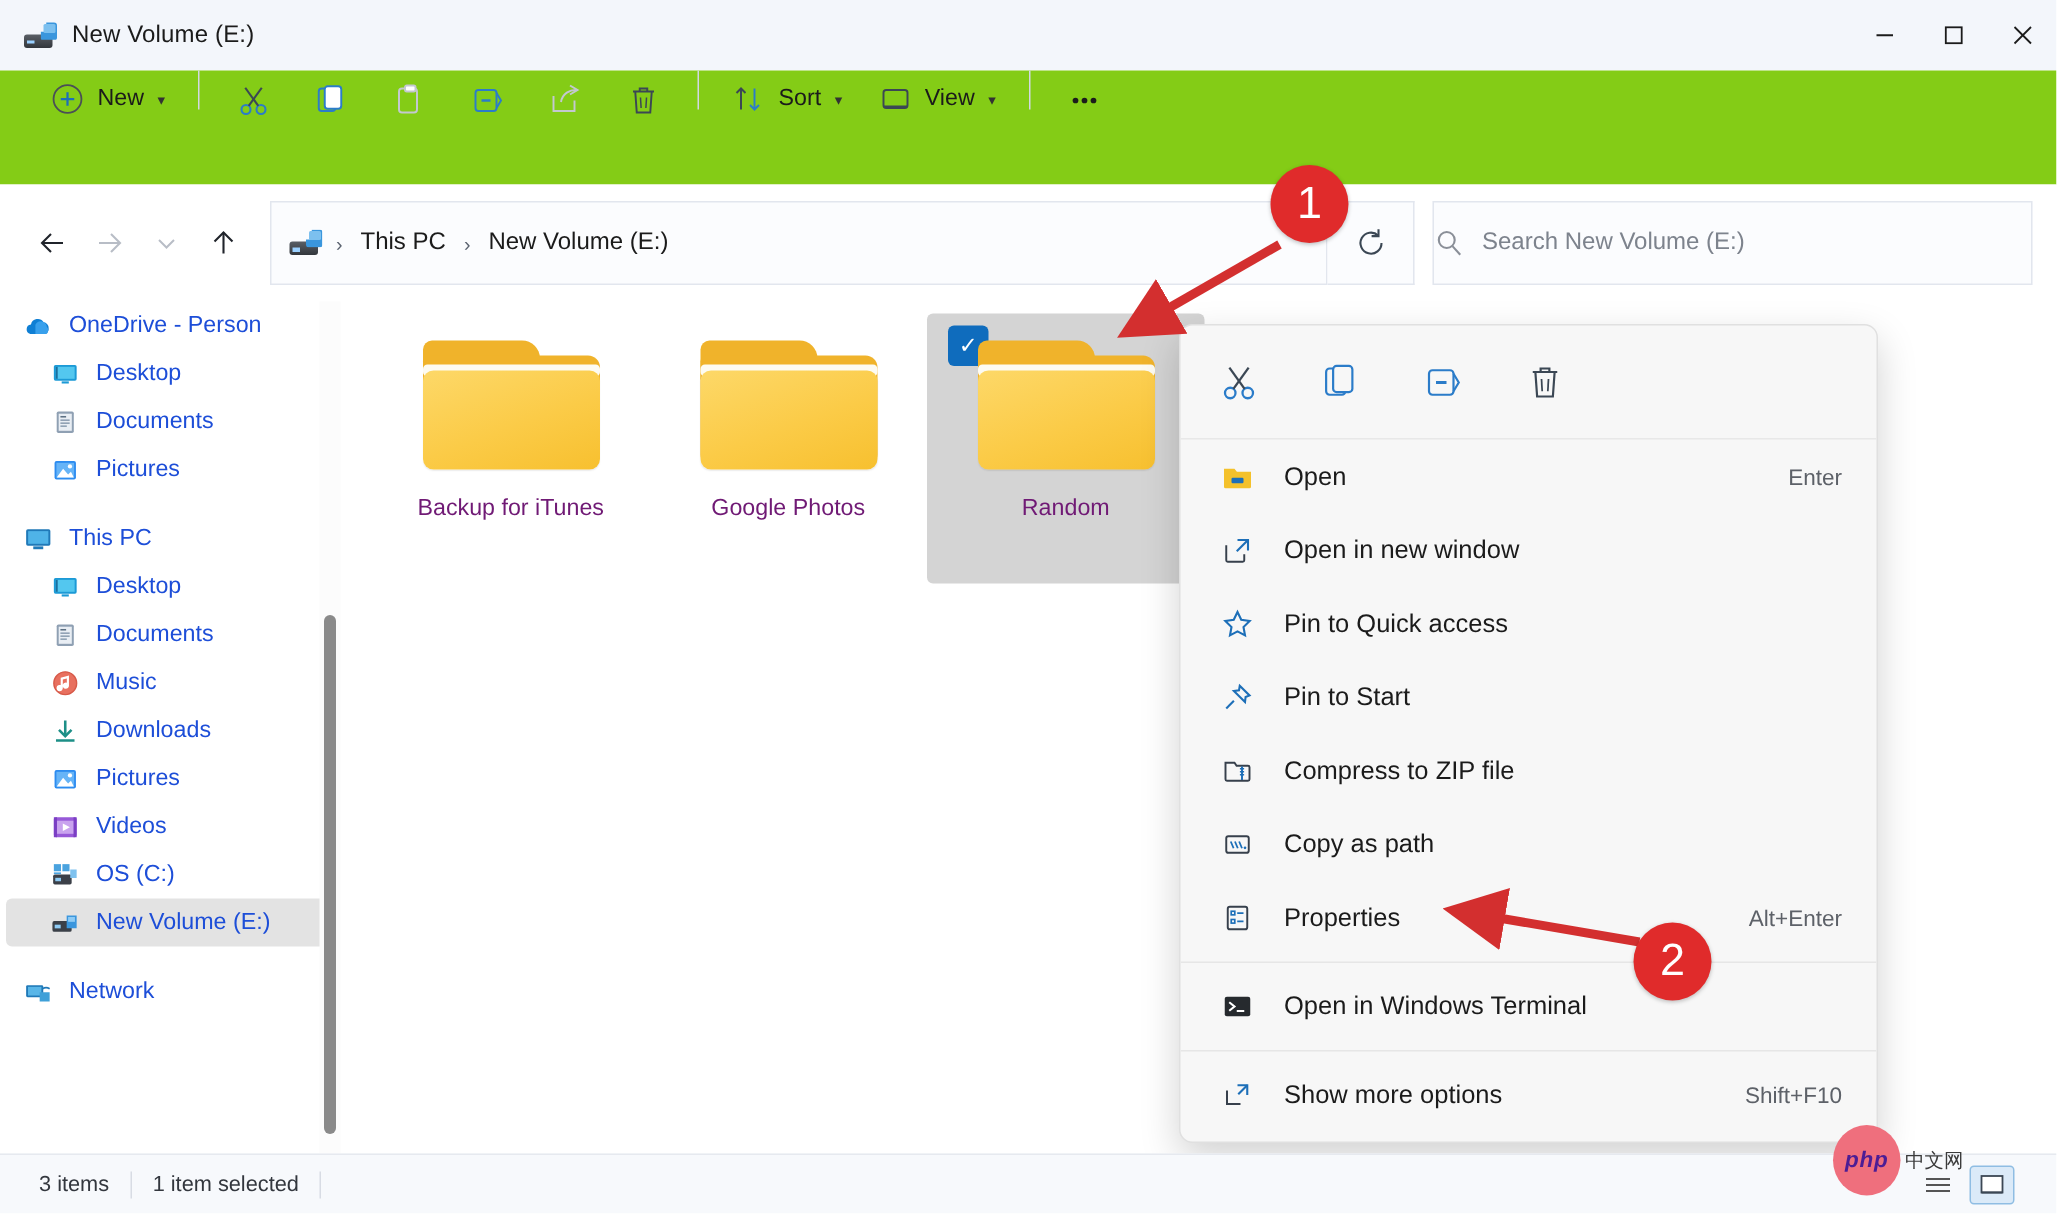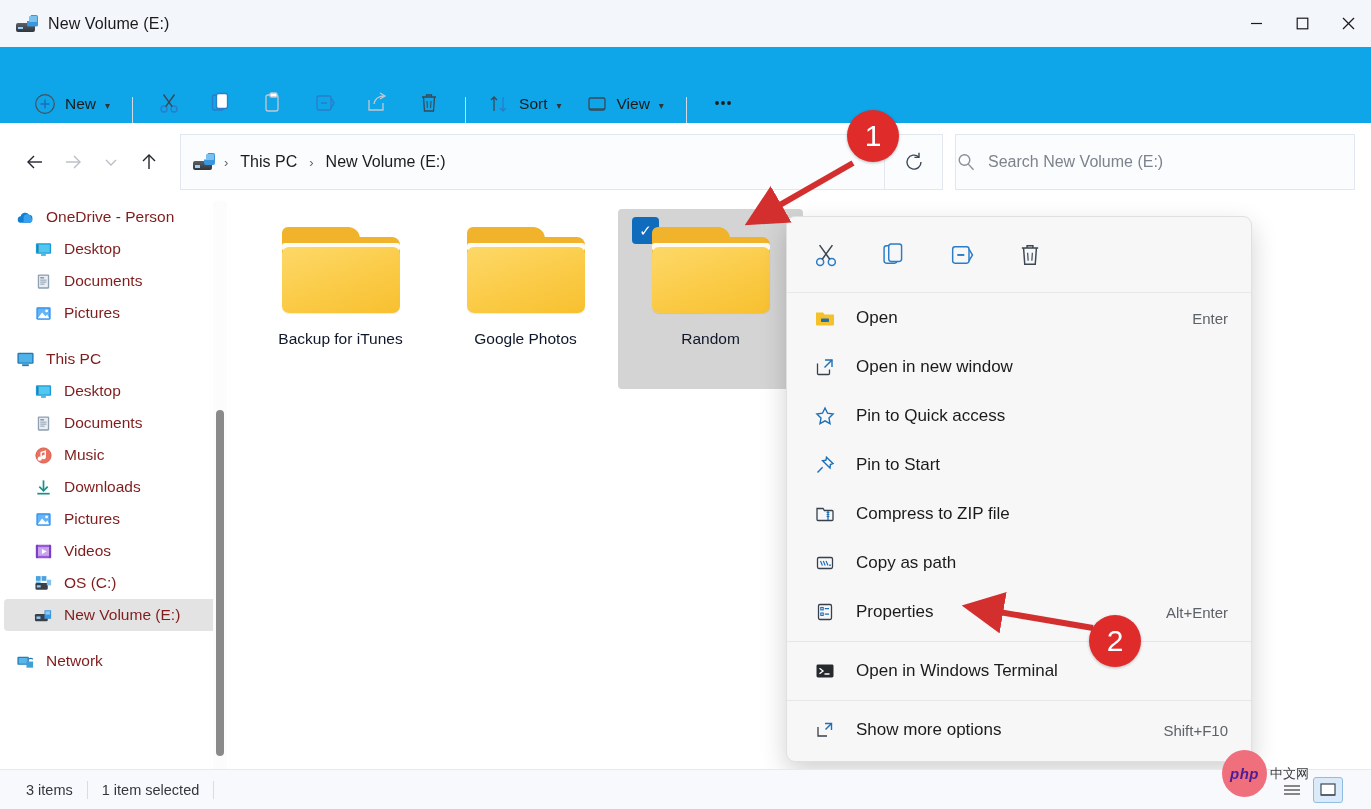--- a/index.html
+++ b/index.html
@@ -53,22 +53,22 @@
     clip-path: polygon(35% 0,100% 0,100% 100%,0 100%,0 55%,35% 55%);
   }
   .drive-ico .tick2 {
     position: absolute; right: 1px; top: 1px; width: 8px; height: 6px;
     background: #7cc0ef; border-radius: 1px;
   }
 
   
   .cmdbar {
     position: absolute; left: 0; top: 47px; width: 1371px; height: 76px;
-    background: #0ea5e9;
-    display: flex; align-items: flex-end; padding-left: 22px; gap: 0px;
+    background: #84cc16;
+    display: flex; align-items: flex-start; padding-left: 22px; gap: 0px;
   }
   .cmd-item {
     height: 38px; display: flex; align-items: center; gap: 9px;
     padding: 0 12px; border-radius: 5px; color: #1b1b1b; font-size: 15.5px;
     cursor: default;
   }
   .cmd-icobtn {
     width: 44px; height: 40px; display: flex; align-items: center; justify-content: center;
     border-radius: 5px; margin: 0 4px;
   }
@@ -112,21 +112,21 @@
   }
   .searchbox input::placeholder { color: #7d838d; }
 
   
   .sidebar {
     position: absolute; left: 0; top: 201px; width: 228px; height: 568px;
     background: #ffffff; overflow: hidden;
   }
   .nav-item {
     display: flex; align-items: center; gap: 11px; height: 32px;
-    padding-left: 30px; font-size: 15.5px; color: #7f1d1d; white-space: nowrap;
+    padding-left: 30px; font-size: 15.5px; color: #1d4ed8; white-space: nowrap;
     border-radius: 4px; margin: 0 4px 0 4px;
   }
   .nav-item.root { padding-left: 12px; }
   .nav-item.sel { background: #e3e3e3; }
   .nav-gap { height: 14px; }
 
   .scrollbar {
     position: absolute; left: 213px; top: 201px; width: 14px; height: 568px;
     background: #fcfcfc;
   }
@@ -162,21 +162,21 @@
     position: absolute; left: 2px; top: 26px; width: 118px; height: 66px;
     background: linear-gradient(160deg, #fdd868 0%, #fbcb47 55%, #f7c02f 100%);
     border-radius: 7px;
     box-shadow: 0 1px 1px rgba(0,0,0,.08);
   }
   .folder .lip {
     position: absolute; left: 2px; top: 22px; width: 118px; height: 8px;
     background: #fdfbf2; border-radius: 3px;
   }
   .tile-label {
-    margin-top: 10px; font-size: 15.5px; color: #0f172a; text-align: center;
+    margin-top: 10px; font-size: 15.5px; color: #701a75; text-align: center;
     line-height: 1.58; max-width: 150px;
   }
   .check {
     position: absolute; left: 14px; top: 8px; width: 27px; height: 27px;
     background: #0f6cbd; border-radius: 4px;
     display: flex; align-items: center; justify-content: center;
     color: #fff; font-size: 15px; line-height: 1;
   }
 
   

